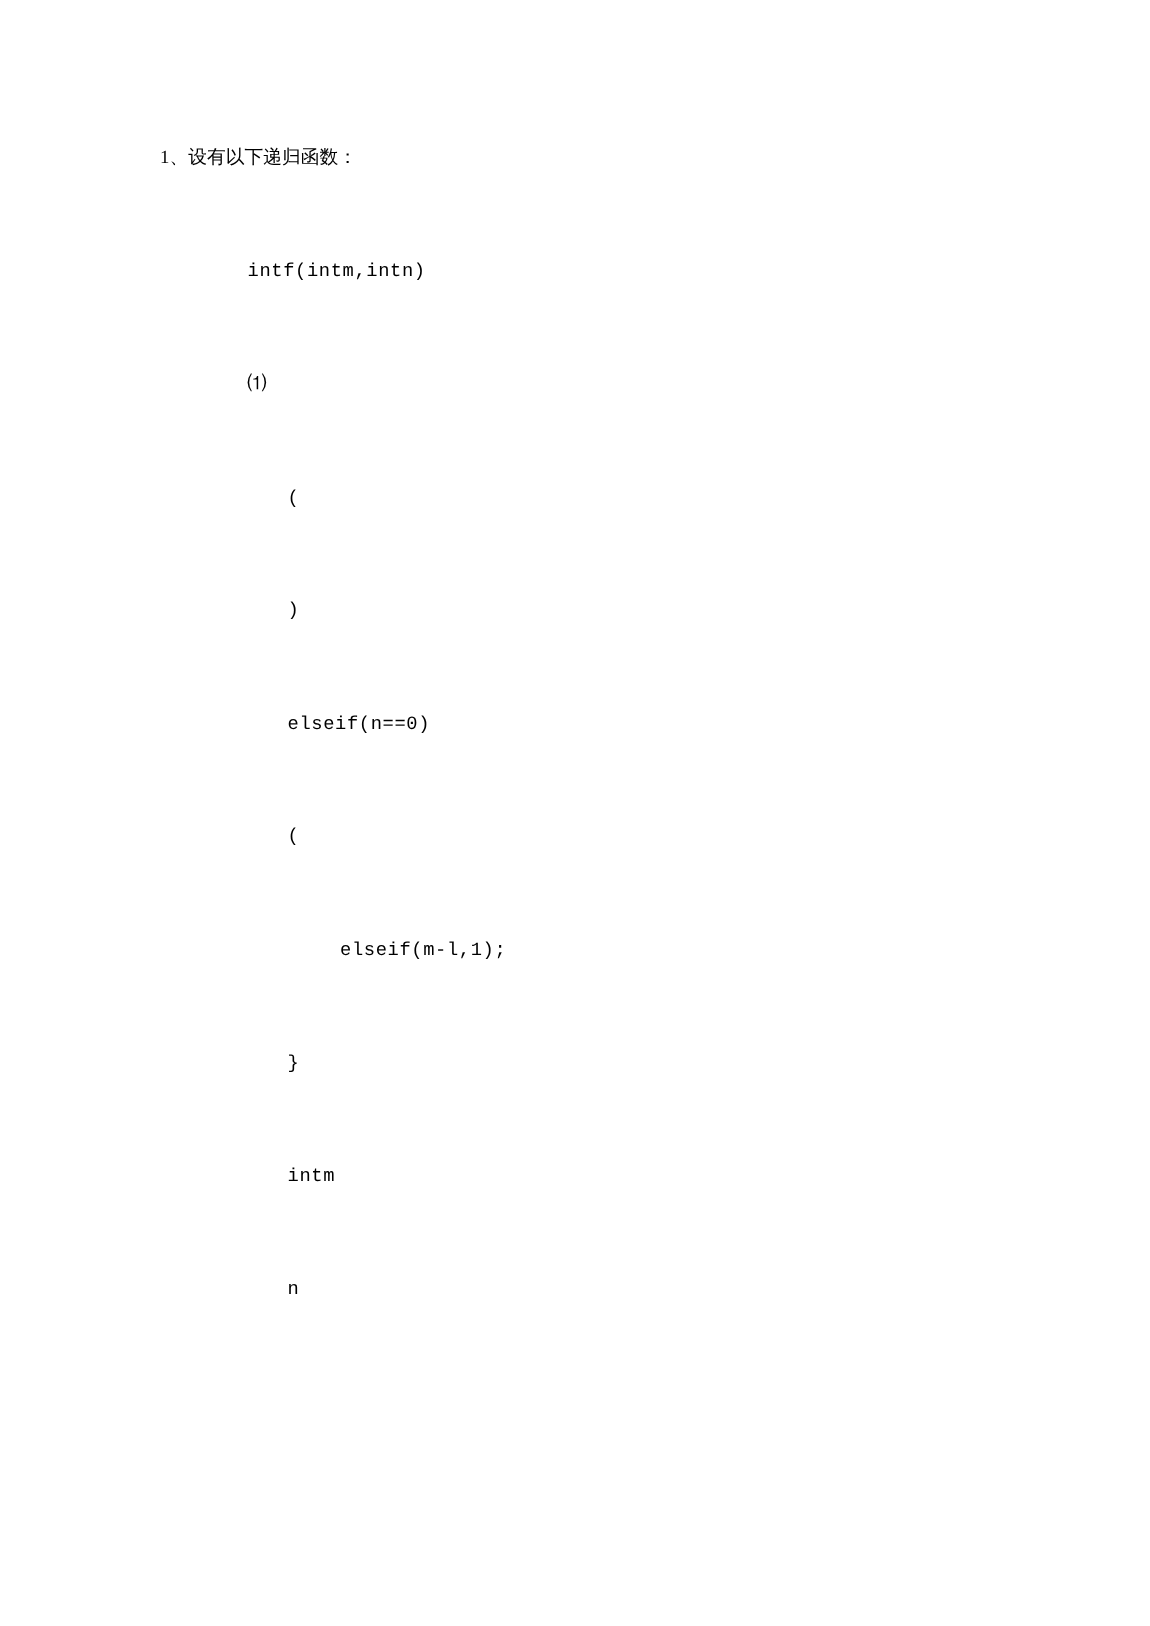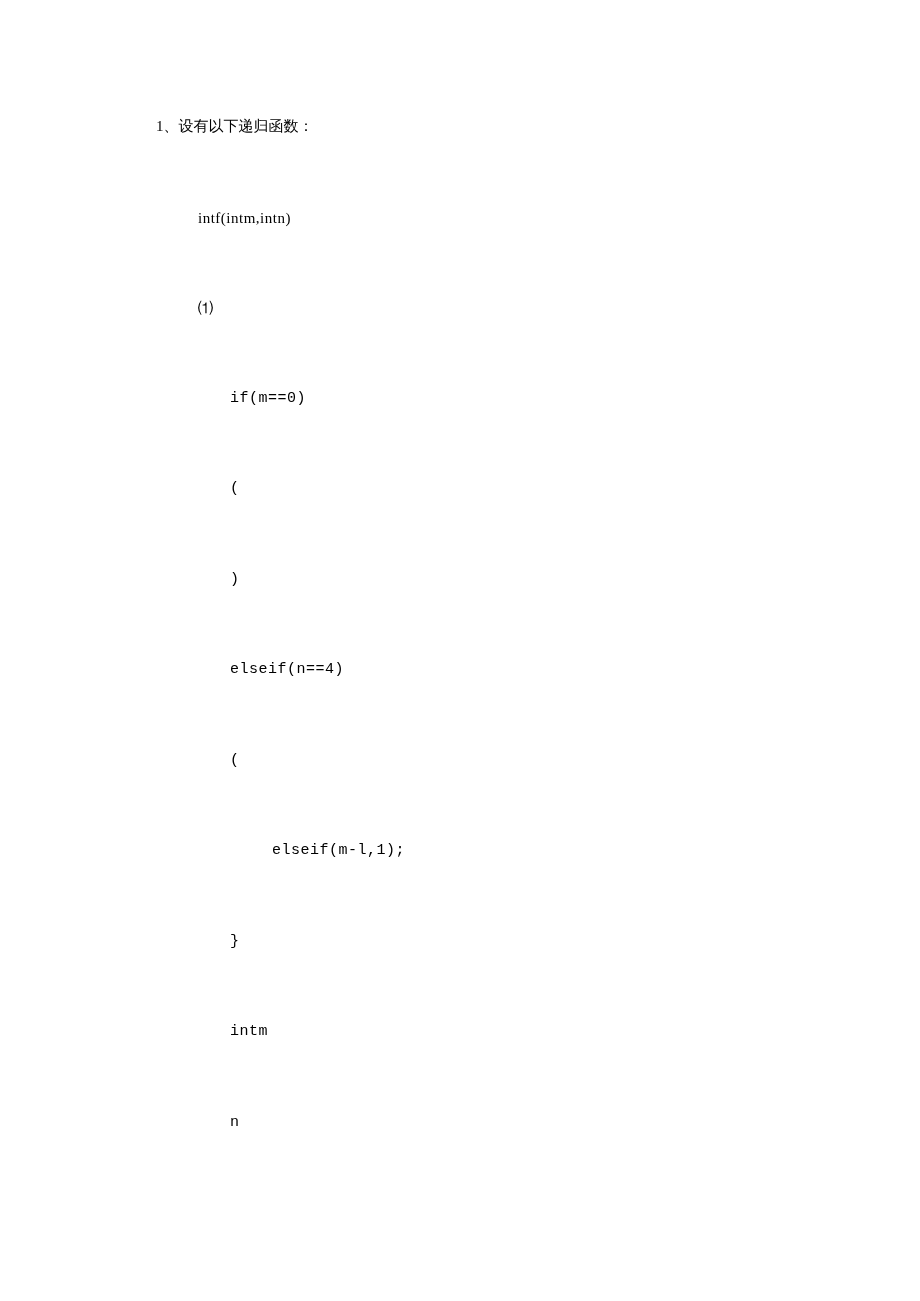--- a/index.html
+++ b/index.html
@@ -16,51 +16,49 @@
     min-height: 1301px;
     box-sizing: border-box;
     padding: 115px 128px 60px 128px;
     position: relative;
   }
   .section-title {
     margin-bottom: 32px;
   }
   .question-lead {
     margin-bottom: 24px;
-    margin-left: 28px;
   }
   .code-block {
     font-family: "SimSun", "宋体", "Courier New", monospace;
     white-space: pre;
     margin-bottom: 10px;
   }
   .code-line {
     padding-left: 70px;
     margin-bottom: 23px;
     letter-spacing: 0.5px;
   }
-  .code-line.i1 { padding-left: 70px; font-family: Liberation Serif, serif; }
+  .code-line.i1 { padding-left: 70px; }
   .code-line.i2 { padding-left: 102px; }
   .code-line.i3 { padding-left: 144px; }
 </style>
 </head>
 <body>
 
 <div class="page">
 
 
   <div class="question-lead">1、设有以下递归函数：</div>
 
   <div class="code-block">
     <div class="code-line i1">intf(intm,intn)</div>
     <div class="code-line i1">⑴</div>
-    <div class="code-line i2">if(m==0)</div>
     <div class="code-line i2">(</div>
     <div class="code-line i2">)</div>
-    <div class="code-line i2">elseif(n==4)</div>
+    <div class="code-line i2">elseif(n==0)</div>
     <div class="code-line i2">(</div>
     <div class="code-line i3">elseif(m-l,1);</div>
     <div class="code-line i2">}</div>
     <div class="code-line i2">intm</div>
     <div class="code-line i2">n</div>
     
     
     
   </div>
 

